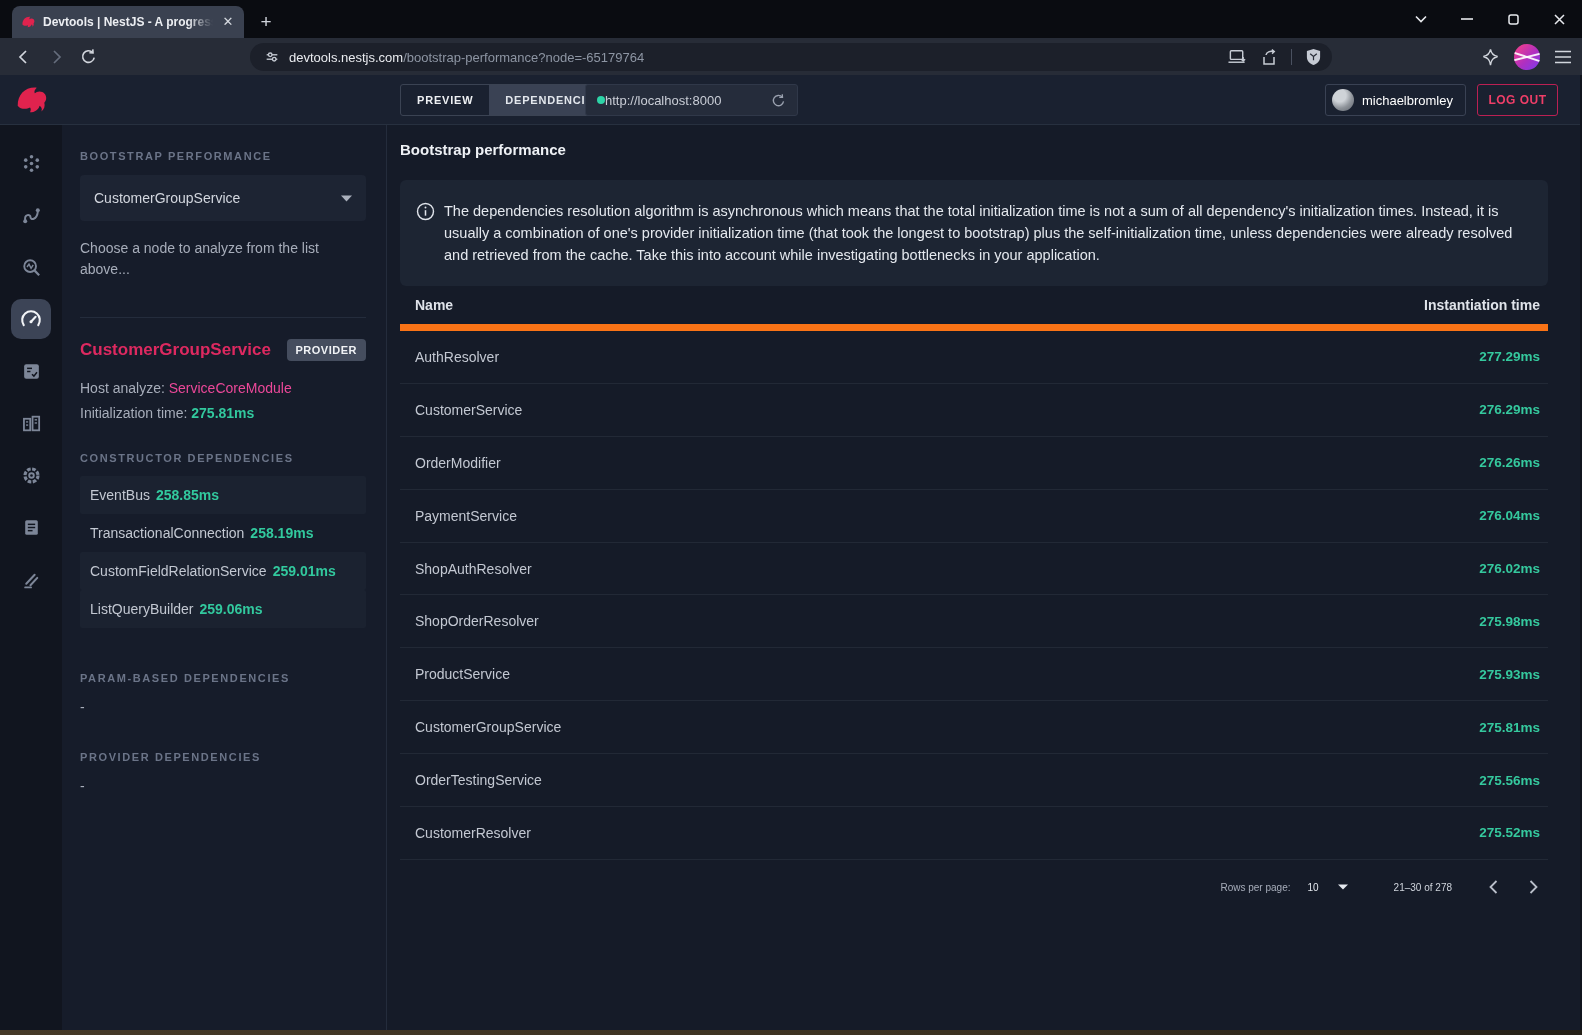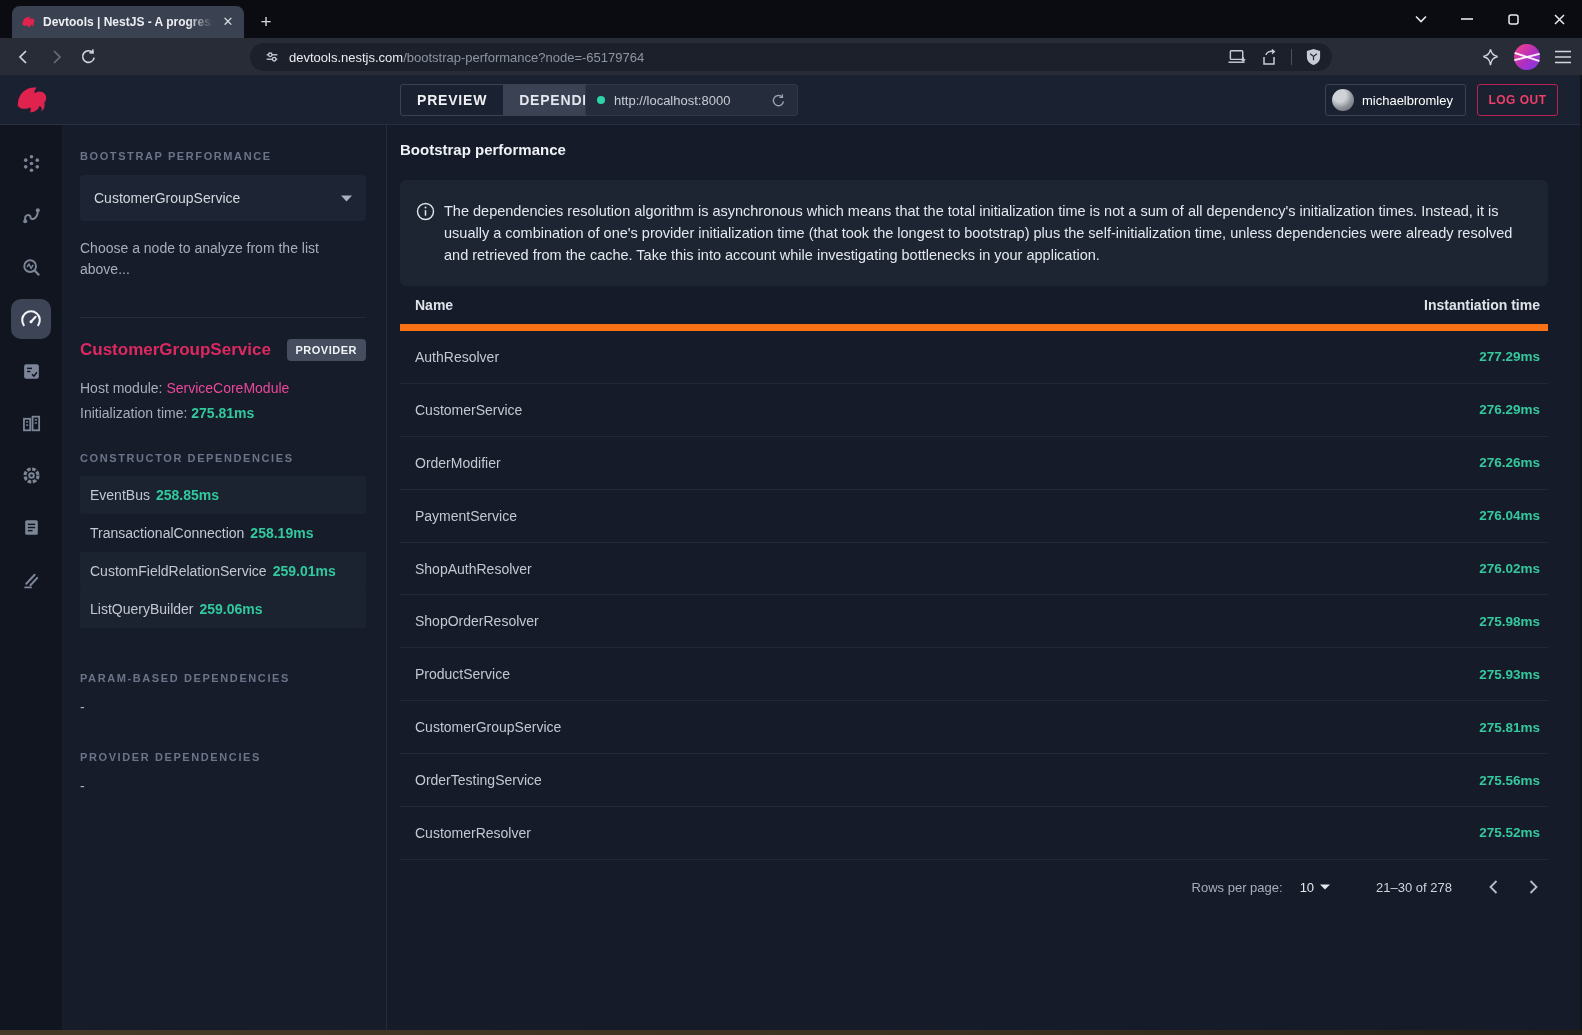--- a/index.html
+++ b/index.html
@@ -31,25 +31,25 @@
   .tb-right { position:absolute; right:10px; top:5px; height:28px; display:flex; align-items:center; gap:14px; color:#d2d6dd; }
   .avatar-br { width:26px; height:26px; border-radius:50%; background:linear-gradient(135deg,#ef3e8f 10%,#b02fc0 55%,#7a3cf0 100%); position:relative; overflow:hidden; }
   .avatar-br:before, .avatar-br:after { content:""; position:absolute; left:-4px; right:-4px; height:2px; background:rgba(255,255,255,.9); top:12px; }
   .avatar-br:before { transform:rotate(18deg); }
   .avatar-br:after { transform:rotate(-14deg); }
 
   
   .appheader { position:absolute; left:0; top:75px; right:0; height:50px; background:#1a2130; border-bottom:1px solid #27303f; }
   .logo { position:absolute; left:0; top:0; width:62px; height:50px; display:flex; align-items:center; justify-content:center; }
   .toggle { position:absolute; left:400px; top:9px; height:32px; display:flex; border:1px solid #3b4353; border-radius:3px; overflow:hidden; }
-  .toggle button { height:100%; border:none; cursor:pointer; font-family:inherit; font-size:14px; font-weight:bold;
+  .toggle button { height:100%; border:none; cursor:pointer; font-family:inherit; font-size:11px; font-weight:bold;
                    letter-spacing:.8px; padding:0 16px; background:transparent; color:#eef0f3; }
   .toggle button.active { background:#3a4254; color:#e3e7ed; }
   .target { position:absolute; left:585px; top:9px; width:213px; height:32px; background:#252c3b; border:1px solid #303849;
-            border-radius:3px; display:flex; align-items:center; padding:0 11px; gap:9px; }
+            border-radius:3px; display:flex; align-items:center; padding:0 11px; }
   .dot { width:8px; height:8px; border-radius:50%; background:#2dd4a7; }
   .target-url { color:#c9cdd6; font-size:13px; flex:1; }
   .userpill { position:absolute; right:116px; top:9px; height:32px; border:1px solid #3a4254; border-radius:3px;
               display:flex; align-items:center; padding:0 12px 0 6px; gap:8px; }
   .avatar-user { width:22px; height:22px; border-radius:50%; background:radial-gradient(circle at 35% 30%, #cfd3d8 0 30%, #8d9299 60%, #5d636c 100%); }
   .username { color:#ffffff; font-size:13px; }
   .logout { position:absolute; right:24px; top:9px; height:32px; width:81px; border:1px solid #bb2053; border-radius:3px;
             background:transparent; color:#ef3e68; font-family:inherit; font-size:12px; font-weight:bold; letter-spacing:.5px; cursor:pointer; }
 
   
@@ -86,22 +86,22 @@
                 display:flex; gap:9px; }
   .info-icon { flex:none; margin-top:2px; color:#dfe3ea; }
   .infotext { color:#e4e8ee; font-size:14.5px; line-height:22px; }
   .thead { height:45px; display:flex; align-items:center; justify-content:space-between;
            border-bottom:7px solid #f97316; padding:0 8px 0 15px; }
   .thead span { color:#dfe3ea; font-size:14px; font-weight:bold; }
   .trow { height:52.9px; display:flex; align-items:center; justify-content:space-between;
           border-bottom:1px solid #222936; padding:0 8px 0 15px; }
   .trow .n { color:#c3c8d2; font-size:14px; }
   .trow .t { color:#35c99e; font-size:13.5px; font-weight:bold; }
-  .pager { height:55px; display:flex; align-items:center; justify-content:flex-end; color:#a7adba; font-size:13px; }
-  .rpp-value { color:#e4e8ee; margin-left:17px; display:flex; align-items:center; gap:6px; cursor:pointer; }
+  .pager { height:55px; display:flex; align-items:center; justify-content:flex-end; color:#a7adba; font-size:10px; }
+  .rpp-value { color:#e4e8ee; margin-left:17px; display:flex; align-items:center; gap:19px; cursor:pointer; }
   .range { color:#cfd4dc; margin-left:46px; }
   .pgbtn { width:30px; height:30px; display:flex; align-items:center; justify-content:center; color:#b9bfca; cursor:pointer; }
   .pgbtn.first { margin-left:26px; } .pgbtn + .pgbtn { margin-left:10px; }
 
   .bottomstrip { position:absolute; left:0; right:0; bottom:0; height:5px;
                  background:linear-gradient(90deg,#453927 0%,#3b3120 60%,#241f16 100%); }
   .rightedge { position:absolute; right:0; top:75px; bottom:5px; width:2px; background:#10141d; }
   svg { display:block; }
 </style>
 </head>
@@ -318,21 +318,21 @@
             </svg>
         </span>
       </div>
       <div class="hint">Choose a node to analyze from the list above...</div>
       <div class="divider"></div>
 
       <div class="noderow">
         <span class="nodename">CustomerGroupService</span>
         <span class="badge">PROVIDER</span>
       </div>
-      <div class="meta"><span>Host module: </span><b>ServiceCoreModule</b></div>
+      <div class="meta"><span>Host analyze: </span><b>ServiceCoreModule</b></div>
       <div class="meta"><span>Initialization time: </span><span class="teal">275.81ms</span></div>
 
       <div class="seclabel" style="margin-top:31px">CONSTRUCTOR DEPENDENCIES</div>
       <div class="deplist">
         <div class="dep alt">
             <span>EventBus</span>
             <span class="teal">258.85ms</span>
           </div>
         <div class="dep">
             <span>TransactionalConnection</span>

